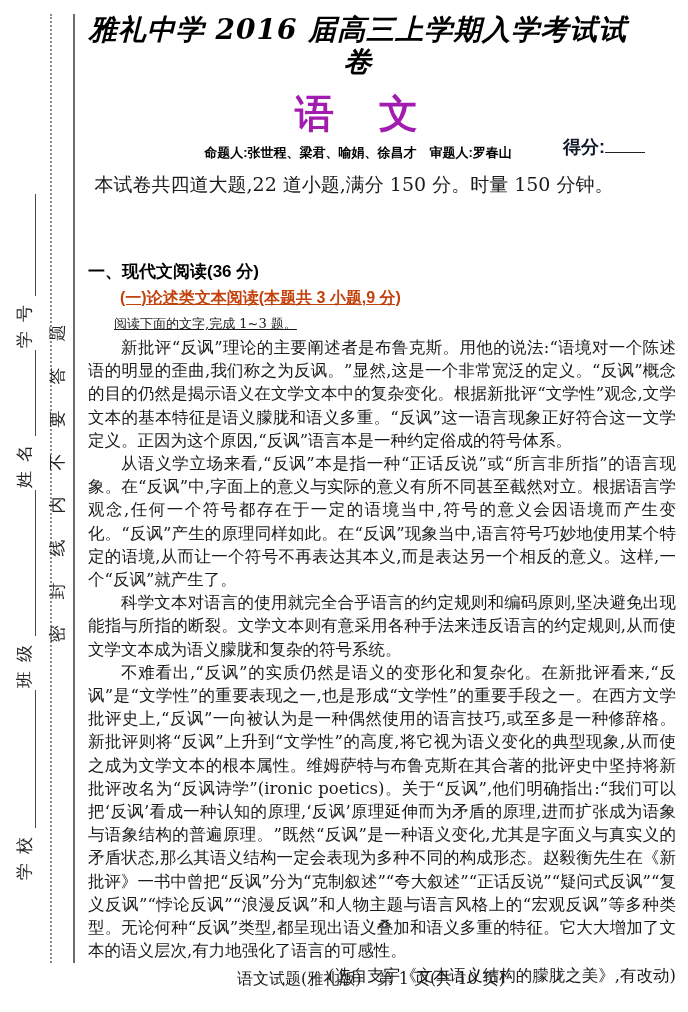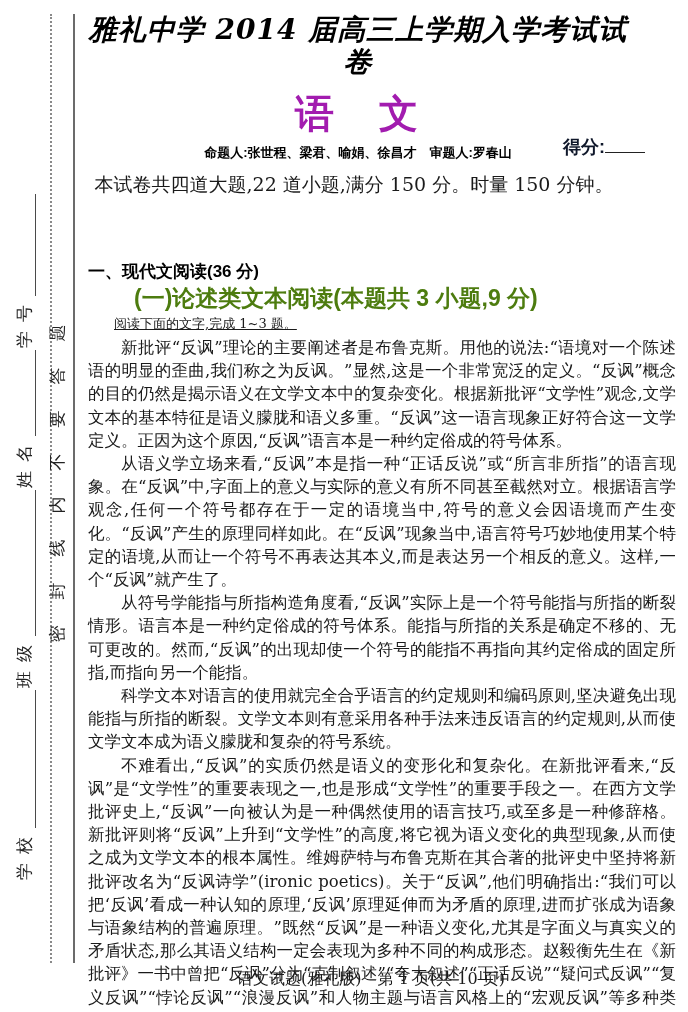--- a/index.html
+++ b/index.html
@@ -74,21 +74,21 @@
   }
 
   
   .bodytext { position:absolute; left:88px; top:211px; width:588px; }
   .h1 {
     font-family:"Liberation Sans", sans-serif; font-weight:bold;
     font-size:17px; line-height:26px; color:#000;margin-top:48px;
   }
   .h2 {
     font-family:"Liberation Sans", sans-serif; font-weight:bold;
-    font-size:23px; line-height:26px; text-indent:2em; color:#4d7c0f;
+    font-size:16px; line-height:26px; text-indent:2em; color:#c2410c;text-decoration:underline;
   }
   .instr { font-size:13px; line-height:25px; text-indent:2em;text-decoration:underline; }
   p.para {
     margin:0; font-size:16.5px; line-height:23.2px;
     text-indent:2em; text-align:justify;
   }
   .attribution {
     font-size:16.5px; line-height:25px; text-align:right; margin-top:1px;
   }
 
@@ -111,36 +111,35 @@
   <span class="blank blank-class"></span>
   <span class="lbl">姓名</span>
   <span class="blank blank-name"></span>
   <span class="lbl">学号</span>
   <span class="blank blank-id"></span>
 </div>
 
 <div class="v-seal">密封线内不要答题</div>
 
 <div class="header">
-  <div class="school-title">雅礼中学 2014 届高三上学期入学考试试卷</div>
+  <div class="school-title">雅礼中学 2016 届高三上学期入学考试试卷</div>
   <div class="subject-title">语　文</div>
   <div class="setters">命题人:张世程、梁君、喻娟、徐昌才　审题人:罗春山</div>
 </div>
 
 <div class="score">
   <span>得分:</span><span class="score-blank"></span>
 </div>
 
 <div class="exam-info">本试卷共四道大题,22 道小题,满分 150 分。时量 150 分钟。</div>
 
 <div class="bodytext">
   <div class="h1">一、现代文阅读(36 分)</div>
   <div class="h2">(一)论述类文本阅读(本题共 3 小题,9 分)</div>
   <div class="instr">阅读下面的文字,完成 1~3 题。</div>
   <p class="para">新批评“反讽”理论的主要阐述者是布鲁克斯。用他的说法:“语境对一个陈述语的明显的歪曲,我们称之为反讽。”显然,这是一个非常宽泛的定义。“反讽”概念的目的仍然是揭示语义在文学文本中的复杂变化。根据新批评“文学性”观念,文学文本的基本特征是语义朦胧和语义多重。“反讽”这一语言现象正好符合这一文学定义。正因为这个原因,“反讽”语言本是一种约定俗成的符号体系。</p>
   <p class="para">从语义学立场来看,“反讽”本是指一种“正话反说”或“所言非所指”的语言现象。在“反讽”中,字面上的意义与实际的意义有所不同甚至截然对立。根据语言学观念,任何一个符号都存在于一定的语境当中,符号的意义会因语境而产生变化。“反讽”产生的原理同样如此。在“反讽”现象当中,语言符号巧妙地使用某个特定的语境,从而让一个符号不再表达其本义,而是表达另一个相反的意义。这样,一个“反讽”就产生了。</p>
-  <p class="para">从符号学能指与所指构造角度看,“反讽”实际上是一个符号能指与所指的断裂情形。语言本是一种约定俗成的符号体系。能指与所指的关系是确定不移的、无可更改的。然而,“反讽”的出现却使一个符号的能指不再指向其约定俗成的固定所指,而指向另一个能指。</p>
   <p class="para">科学文本对语言的使用就完全合乎语言的约定规则和编码原则,坚决避免出现能指与所指的断裂。文学文本则有意采用各种手法来违反语言的约定规则,从而使文学文本成为语义朦胧和复杂的符号系统。</p>
   <p class="para">不难看出,“反讽”的实质仍然是语义的变形化和复杂化。在新批评看来,“反讽”是“文学性”的重要表现之一,也是形成“文学性”的重要手段之一。在西方文学批评史上,“反讽”一向被认为是一种偶然使用的语言技巧,或至多是一种修辞格。新批评则将“反讽”上升到“文学性”的高度,将它视为语义变化的典型现象,从而使之成为文学文本的根本属性。维姆萨特与布鲁克斯在其合著的批评史中坚持将新批评改名为“反讽诗学”(ironic poetics)。关于“反讽”,他们明确指出:“我们可以把‘反讽’看成一种认知的原理,‘反讽’原理延伸而为矛盾的原理,进而扩张成为语象与语象结构的普遍原理。”既然“反讽”是一种语义变化,尤其是字面义与真实义的矛盾状态,那么其语义结构一定会表现为多种不同的构成形态。赵毅衡先生在《新批评》一书中曾把“反讽”分为“克制叙述”“夸大叙述”“正话反说”“疑问式反讽”“复义反讽”“悖论反讽”“浪漫反讽”和人物主题与语言风格上的“宏观反讽”等多种类型。无论何种“反讽”类型,都呈现出语义叠加和语义多重的特征。它大大增加了文本的语义层次,有力地强化了语言的可感性。</p>
   <div class="attribution">(选自支宇《文本语义结构的朦胧之美》,有改动)</div>
 </div>
 
 <div class="footer">语文试题(雅礼版)　第 1 页(共 10 页)</div>
 
 </body></html>

